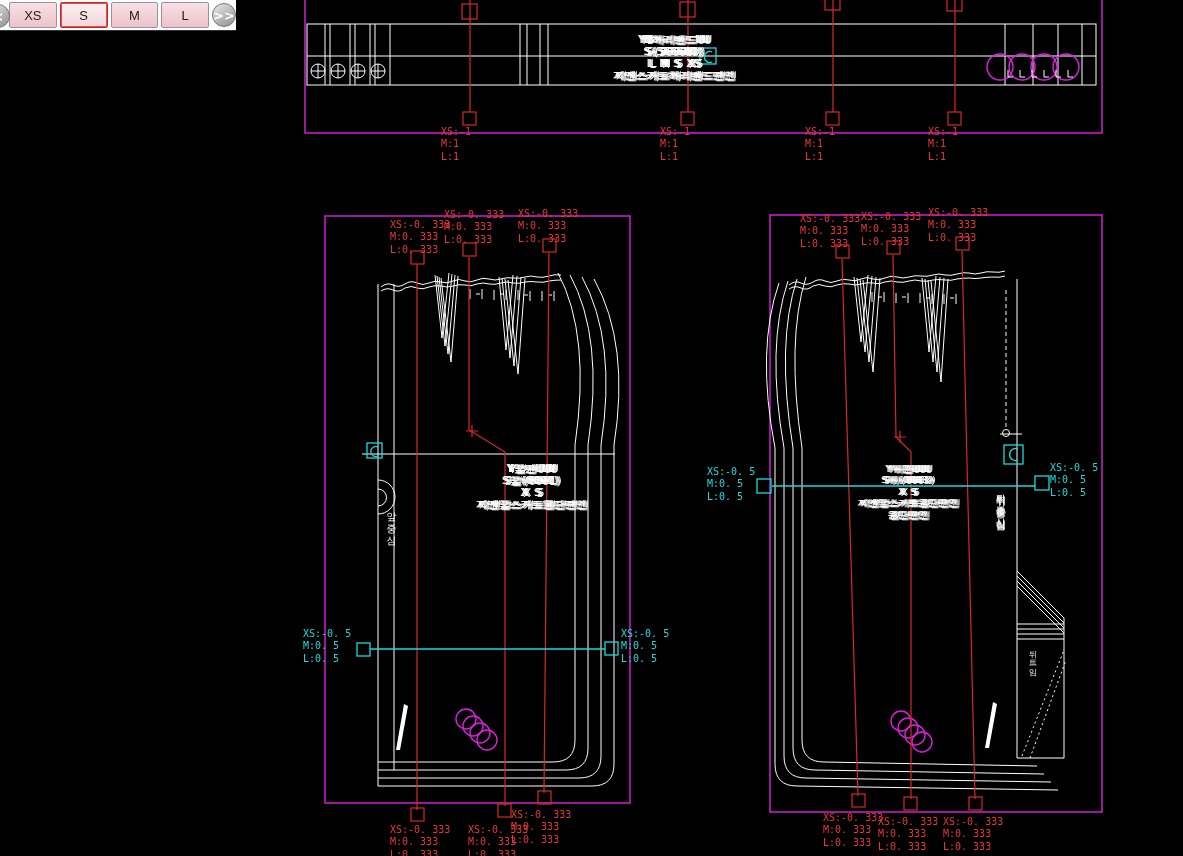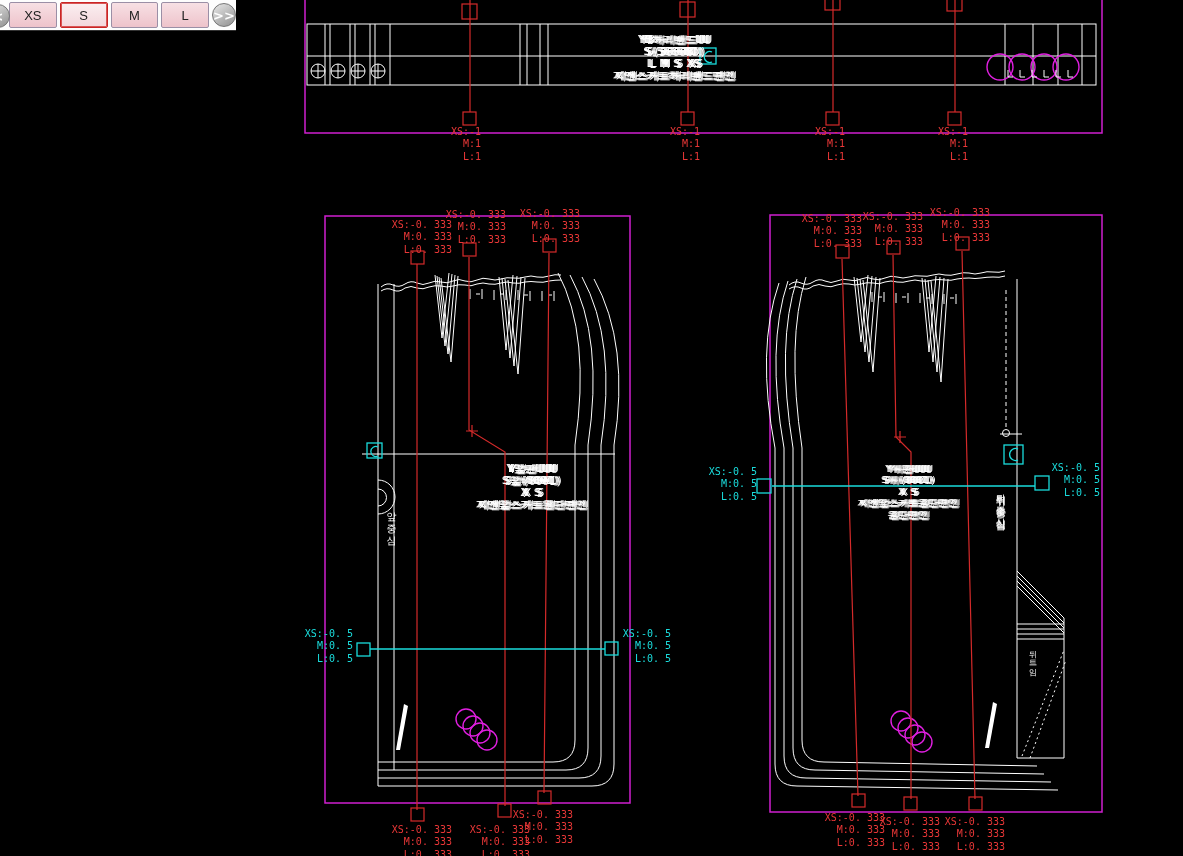--- a/index.html
+++ b/index.html
@@ -20,21 +20,21 @@
            background:linear-gradient(180deg,#f7e0e4,#eec3cb);
            color:#222;font-size:13px;display:flex;align-items:center;justify-content:center;
            font-family:"Liberation Sans","DejaVu Sans",sans-serif;}
   .sizebtn.sel{border:1px solid #c92525;box-shadow:inset 0 0 0 1px #d95555;
                background:linear-gradient(180deg,#fbeff1,#f3d6db);}
 
   
   .ann{position:absolute;font-size:10px;line-height:12.3px;white-space:pre;z-index:3;}
   .ann.red{color:#e93737;}
   .ann.cyan{color:#1adcdc;}
-  .ta-r{text-align:right;}
+  .ta-r{}
   .garble{position:absolute;color:#fff;text-align:center;font-size:11px;line-height:12.6px;
           white-space:pre;z-index:2;
           text-shadow:1px 0 0 #fff,-1px 0 0 #fff,2px 1px 0 #fff,3px 0 0 #fff;
           letter-spacing:0px;transform:scaleY(.95);}
   .garble.small{font-size:10px;line-height:12px;}
   .vtext{position:absolute;color:#fff;writing-mode:vertical-rl;text-orientation:upright;
          font-size:10px;letter-spacing:2px;z-index:2;}
   .vgarble{text-shadow:0 1px 0 #fff,0 3px 0 #fff,1px 2px 0 #fff;}
   .vtiny{font-size:8px;letter-spacing:1px;}
 
@@ -240,17 +240,17 @@
 
 <div class="ann red ta-r" style="left:823px;top:812px;width:62px"><div>XS:-0. 333</div><div>M:0. 333</div><div>L:0. 333</div></div>
 <div class="ann red ta-r" style="left:878px;top:816px;width:62px"><div>XS:-0. 333</div><div>M:0. 333</div><div>L:0. 333</div></div>
 <div class="ann red ta-r" style="left:943px;top:816px;width:62px"><div>XS:-0. 333</div><div>M:0. 333</div><div>L:0. 333</div></div>
 
 <div class="ann cyan ta-r" style="left:707px;top:466px;width:50px"><div>XS:-0. 5</div><div>M:0. 5</div><div>L:0. 5</div></div>
 <div class="ann cyan ta-r" style="left:1050px;top:462px;width:50px"><div>XS:-0. 5</div><div>M:0. 5</div><div>L:0. 5</div></div>
 
 <div class="garble" style="left:593px;top:33px;width:162px"><div>YB허리밴드UU</div><div>S(5666BD)</div><div>L M S XS</div><div>지엔스커트허리밴드면인</div></div>
 <div class="garble" style="left:444px;top:462px;width:175px"><div>Y앞판UUU</div><div>S앞(0001)</div><div>X S</div><div>지엔앞스커트원단면인</div></div>
-<div class="garble small" style="left:843px;top:462px;width:130px"><div>Y뒤판UUU</div><div>S뒤(0001)</div><div>X S</div><div>지엔앞스커트원단면인</div><div>원단면인</div></div>
+<div class="garble small" style="left:843px;top:462px;width:130px"><div>Y뒤판UUU</div><div>S뒤(0003)</div><div>X S</div><div>지엔앞스커트원단면인</div><div>원단면인</div></div>
 
 <div class="vtext" style="left:384px;top:505px;height:62px">앞중심</div>
 <div class="vtext vgarble" style="left:993px;top:487px;height:78px">뒤중심</div>
 <div class="vtext vtiny" style="left:1026px;top:645px;height:36px">뒤트임</div>
 
 </body></html>

